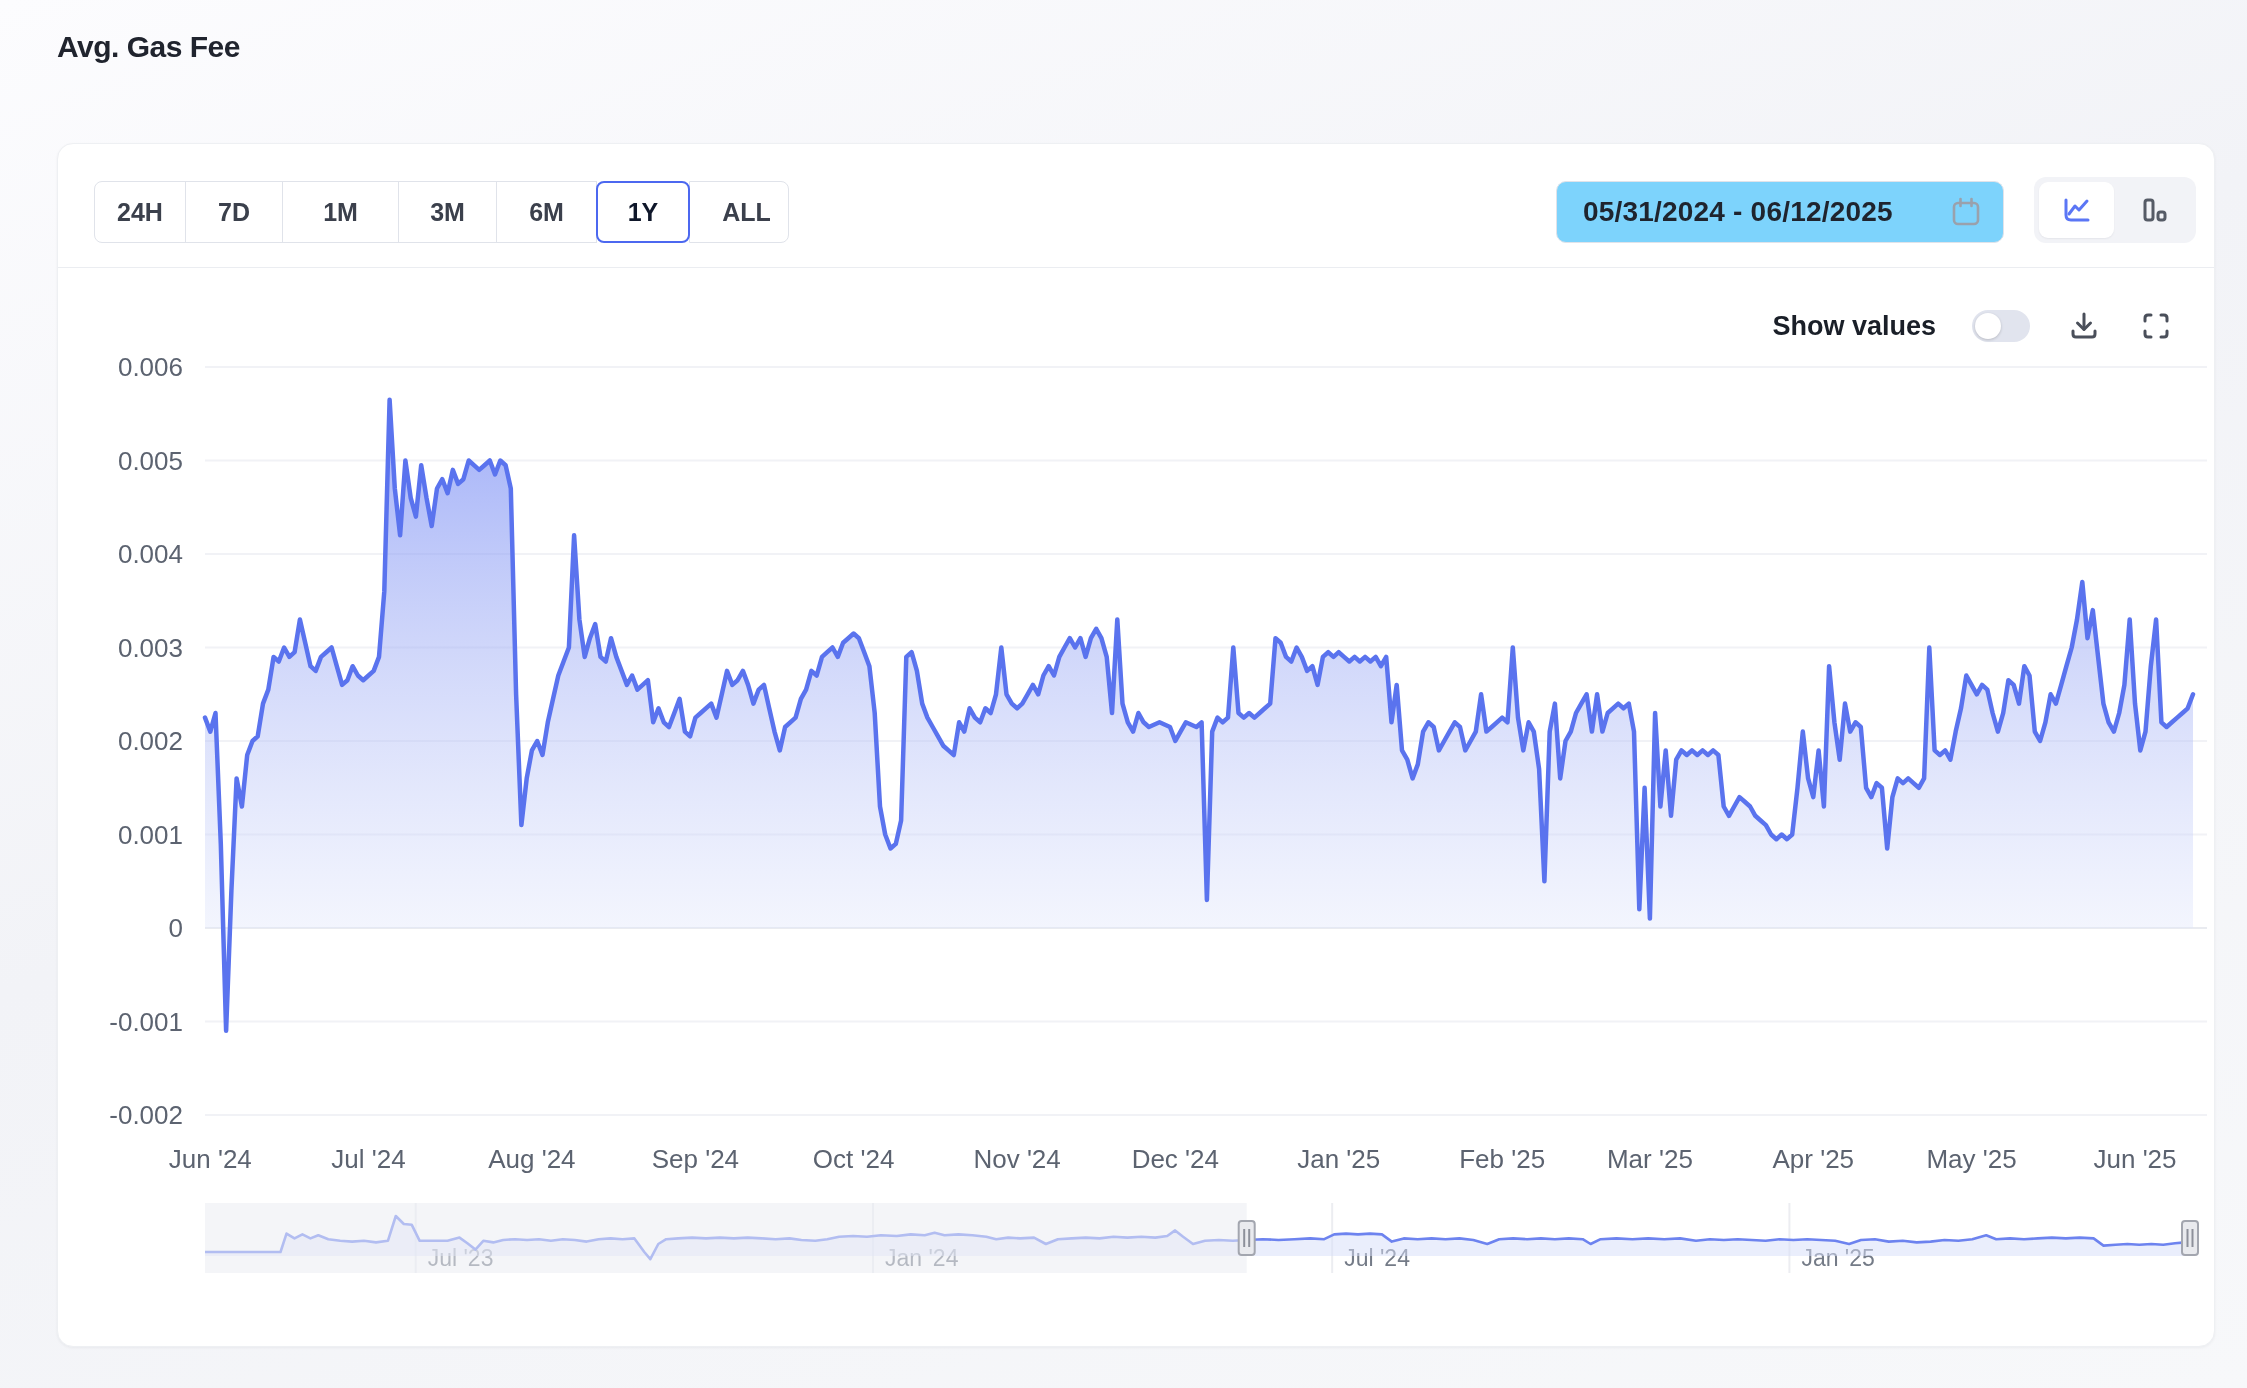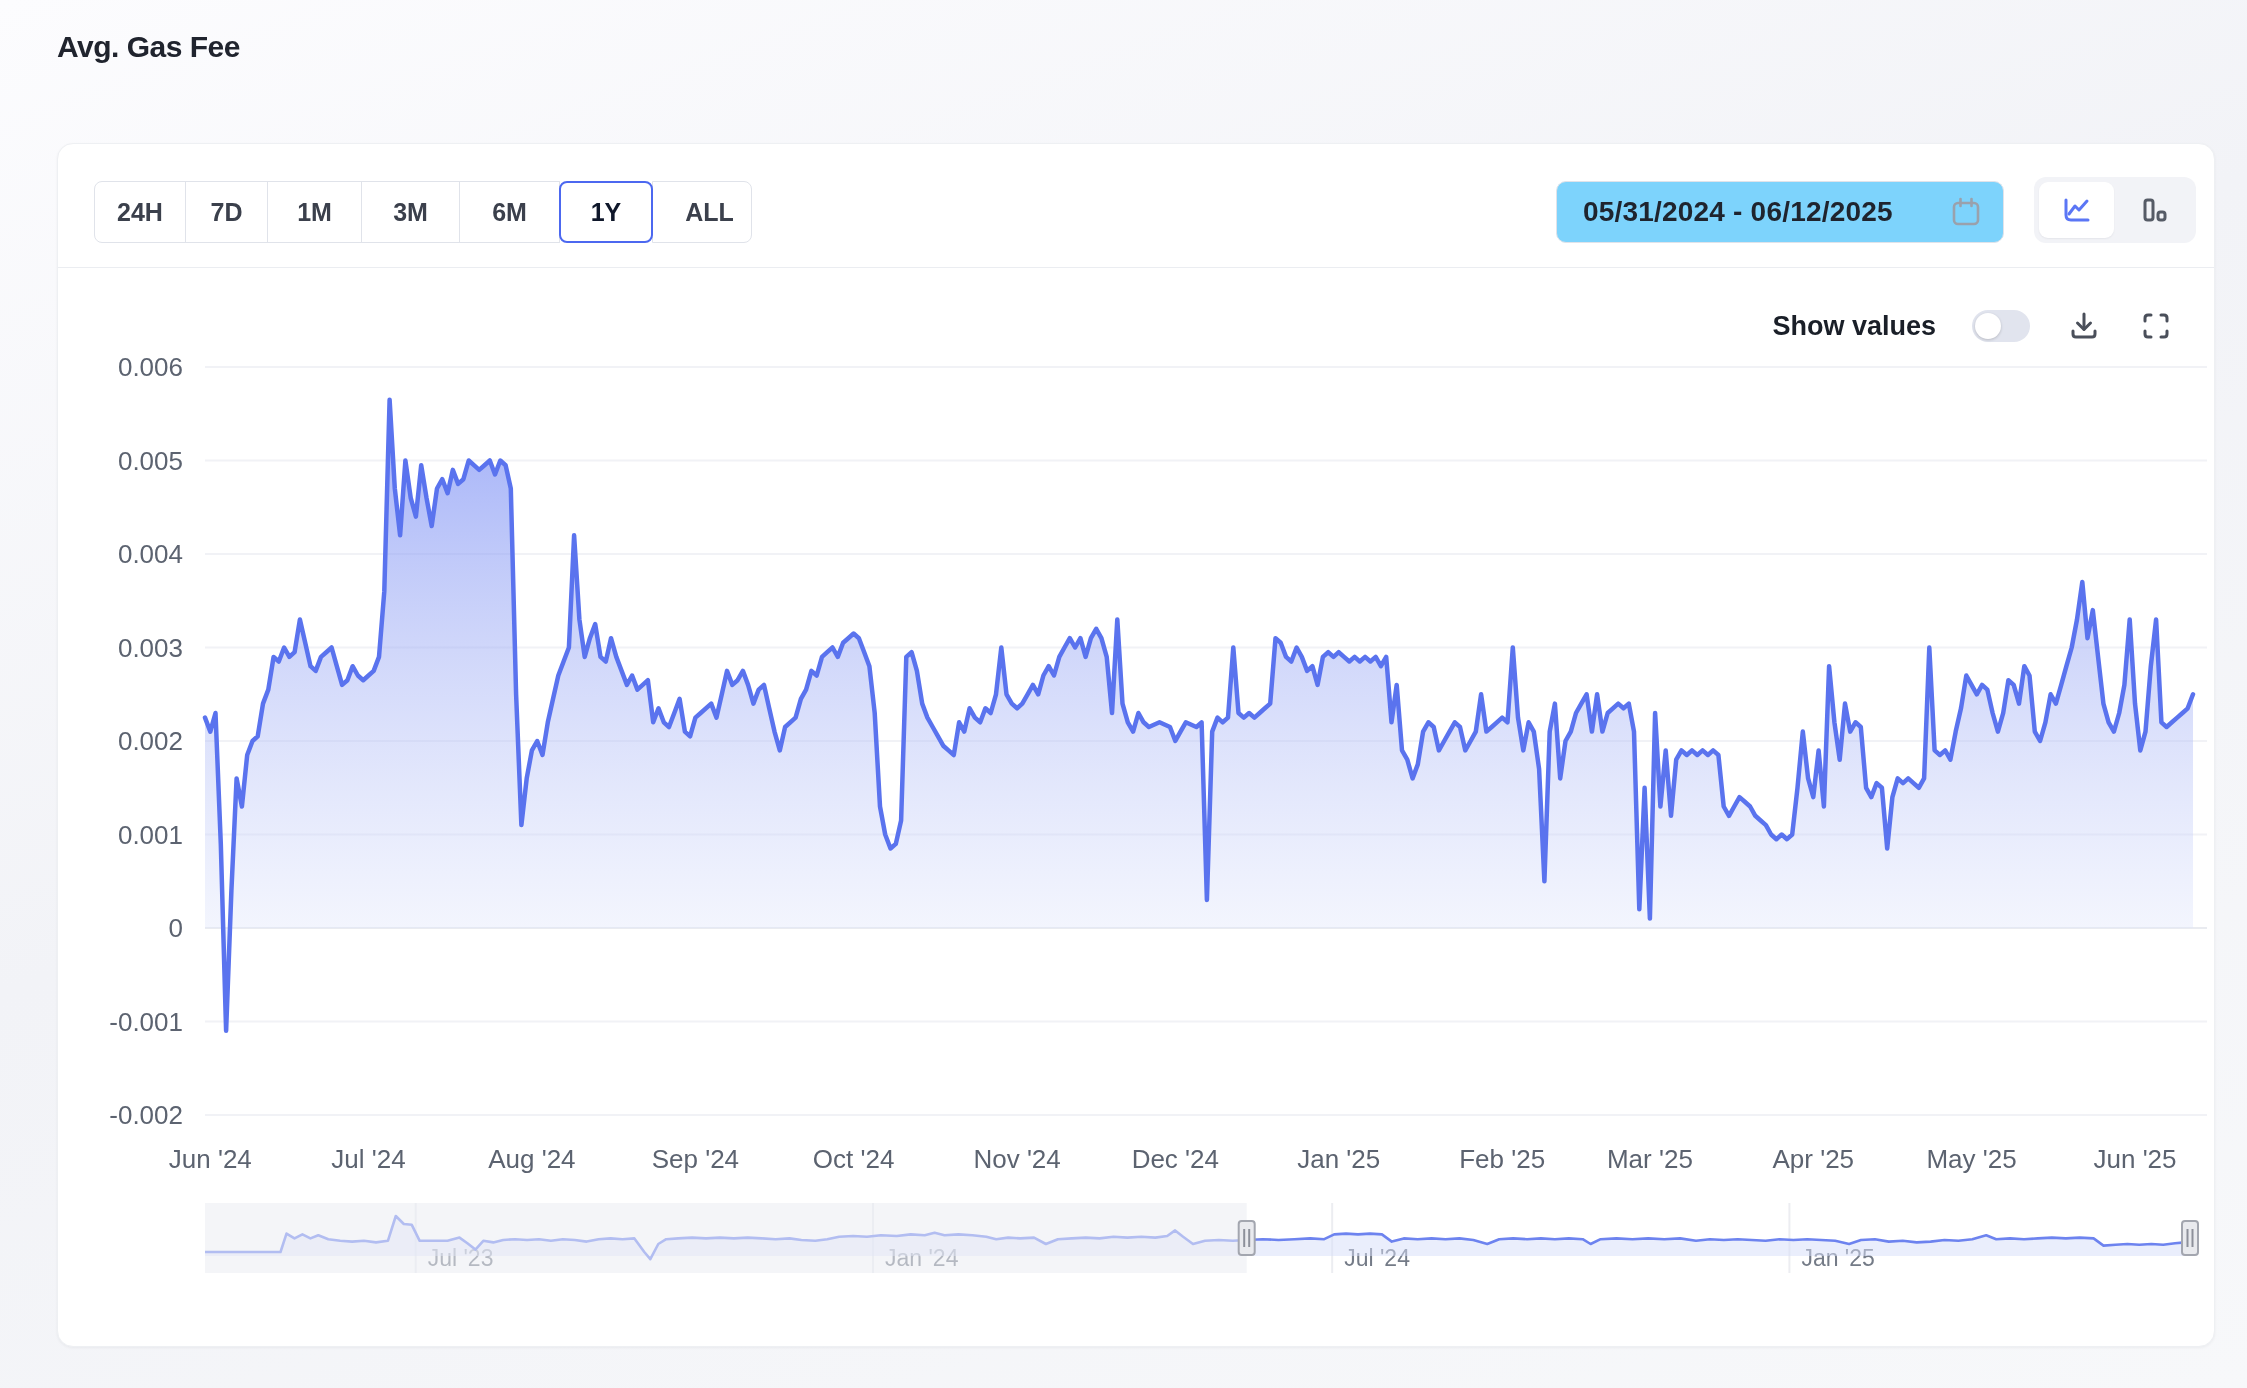--- a/index.html
+++ b/index.html
@@ -28,21 +28,21 @@
   .range-btn{
     height:62px;box-sizing:border-box;background:#fff;border:1px solid #e0e3ea;
     margin-left:-1px;display:flex;align-items:center;justify-content:center;
     font-size:25px;font-weight:600;color:#3b404c;cursor:pointer;position:relative;
   }
   .range-btn:first-child{border-radius:8px 0 0 8px;margin-left:0;}
   .range-btn:last-child{border-radius:0 8px 8px 0;padding-left:15px;}
   .range-btn.selected{
     border:2px solid #4c68f0;color:#0f172a;border-radius:8px;z-index:2;
   }
-  .w24h{width:92px}.w7d{width:83px}.w1m{width:95px}.w3m{width:99px}.w6m{width:101px}.w1y{width:94px}.wall{width:100px}
+  .w24h{width:92px}.w7d{width:98px}.w1m{width:117px}.w3m{width:99px}.w6m{width:101px}.w1y{width:94px}.wall{width:100px}
   .date-picker{
     position:absolute;right:210px;top:37px;height:62px;width:448px;box-sizing:border-box;
     border:1px solid #e0e3ea;border-radius:10px;background:#7dd3fc;
     display:flex;align-items:center;justify-content:space-between;
     padding:0 20px 0 26px;cursor:pointer;
   }
   .date-picker .date-text{font-size:28px;font-weight:600;color:#1f242e;letter-spacing:0.2px;}
   .view-toggle{
     position:absolute;right:18px;top:33px;height:66px;width:162px;box-sizing:border-box;
     background:#f2f3f7;border-radius:12px;display:flex;align-items:center;padding:5px;gap:2px;

